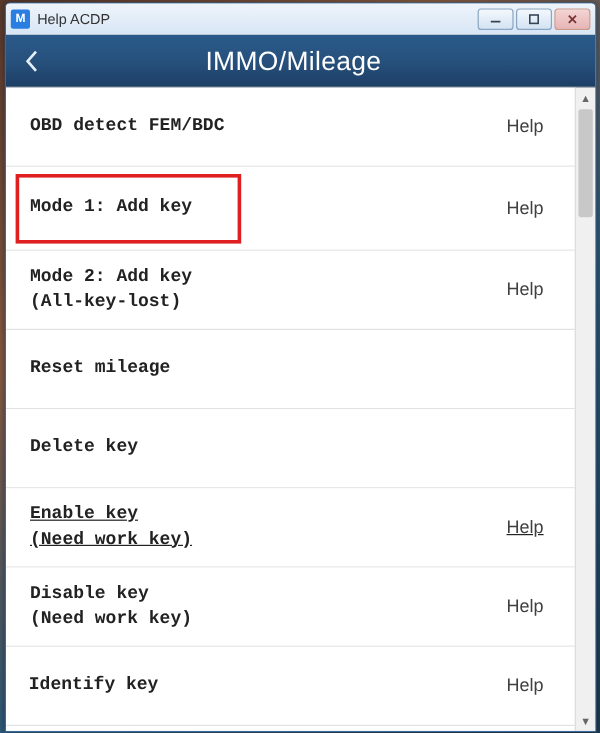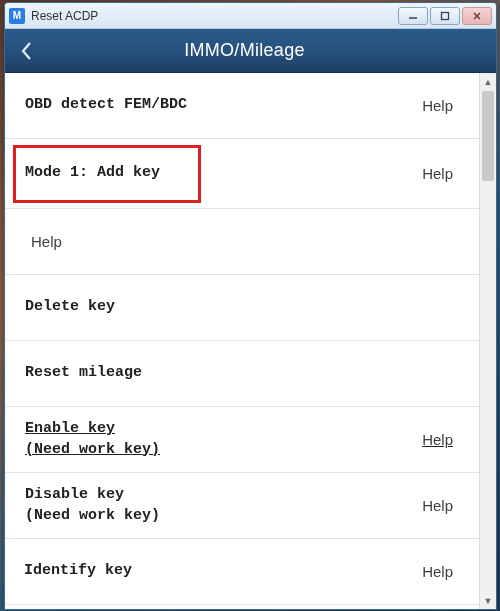--- a/index.html
+++ b/index.html
@@ -41,21 +41,21 @@
     color: #fff; display: flex; align-items: center; position: relative;
     border-bottom: 1px solid #14304d;
   }
   .back-btn {
     width: 44px; height: 44px; display: flex; align-items: center; justify-content: center;
     cursor: pointer;
   }
   .back-btn svg { width: 14px; height: 20px; stroke: #e6eefa; stroke-width: 2.2; fill: none; }
   .app-header .header-title {
     position: absolute; left: 0; right: 12px; text-align: center;
-    font-size: 18px; font-weight: 400; letter-spacing: 0.3px; pointer-events:none;
+    font-size: 22px; font-weight: 400; letter-spacing: 0.3px; pointer-events:none;
   }
 
   .content-wrap { flex: 1; display: flex; min-height: 0; }
   .list {
     flex: 1; overflow-y: hidden; background: #fff; position: relative;
   }
   .scrollbar {
     width: 17px; flex: 0 0 17px; background: #f0f0f0; border-left: 1px solid #ddd;
     position: relative;
   }
@@ -84,21 +84,21 @@
     left: 8px; width: 188px;
   }
 </style>
 </head>
 <body>
 
 <div class="window">
 
   <div class="titlebar">
     <span class="app-icon">M</span>
-    <span class="title">Reset ACDP</span>
+    <span class="title">Help ACDP</span>
     <div class="win-controls">
       <div class="win-btn">
         <svg viewBox="0 0 10 10">
             <line x1="1" y1="7" x2="9" y2="7" stroke="#345" stroke-width="1.5"></line>
           </svg>
       </div>
       <div class="win-btn">
         <svg viewBox="0 0 10 10">
             <rect x="1.5" y="1.5" width="7" height="7" fill="none" stroke="#345" stroke-width="1.3"></rect>
           </svg>
@@ -126,27 +126,29 @@
         <div class="item" style="min-height: 66px; gap: 41px;">
           <div class="label">OBD detect FEM/BDC</div>
           <div class="help">Help</div>
         </div>
         <div class="item" style="min-height: 70px;">
           <div class="label">Mode 1: Add key</div>
           <div class="help">Help</div>
         </div>
         <div class="highlight" style="top: 72px; height: 58px;"></div>
         <div class="item" style="min-height: 66px;">
+          <div class="label">Mode 2: Add key
+(All-key-lost)</div>
           <div class="help">Help</div>
         </div>
         <div class="item" style="min-height: 66px;">
-          <div class="label">Delete key</div>
+          <div class="label">Reset mileage</div>
         </div>
         <div class="item" style="min-height: 66px;">
-          <div class="label">Reset mileage</div>
+          <div class="label">Delete key</div>
         </div>
         <div class="item" style="min-height: 66px; text-decoration: underline;">
           <div class="label">Enable key
  (Need work key)</div>
           <div class="help">Help</div>
         </div>
         <div class="item" style="min-height: 66px; align-items: center;">
           <div class="label">Disable key
  (Need work key)</div>
           <div class="help">Help</div>

